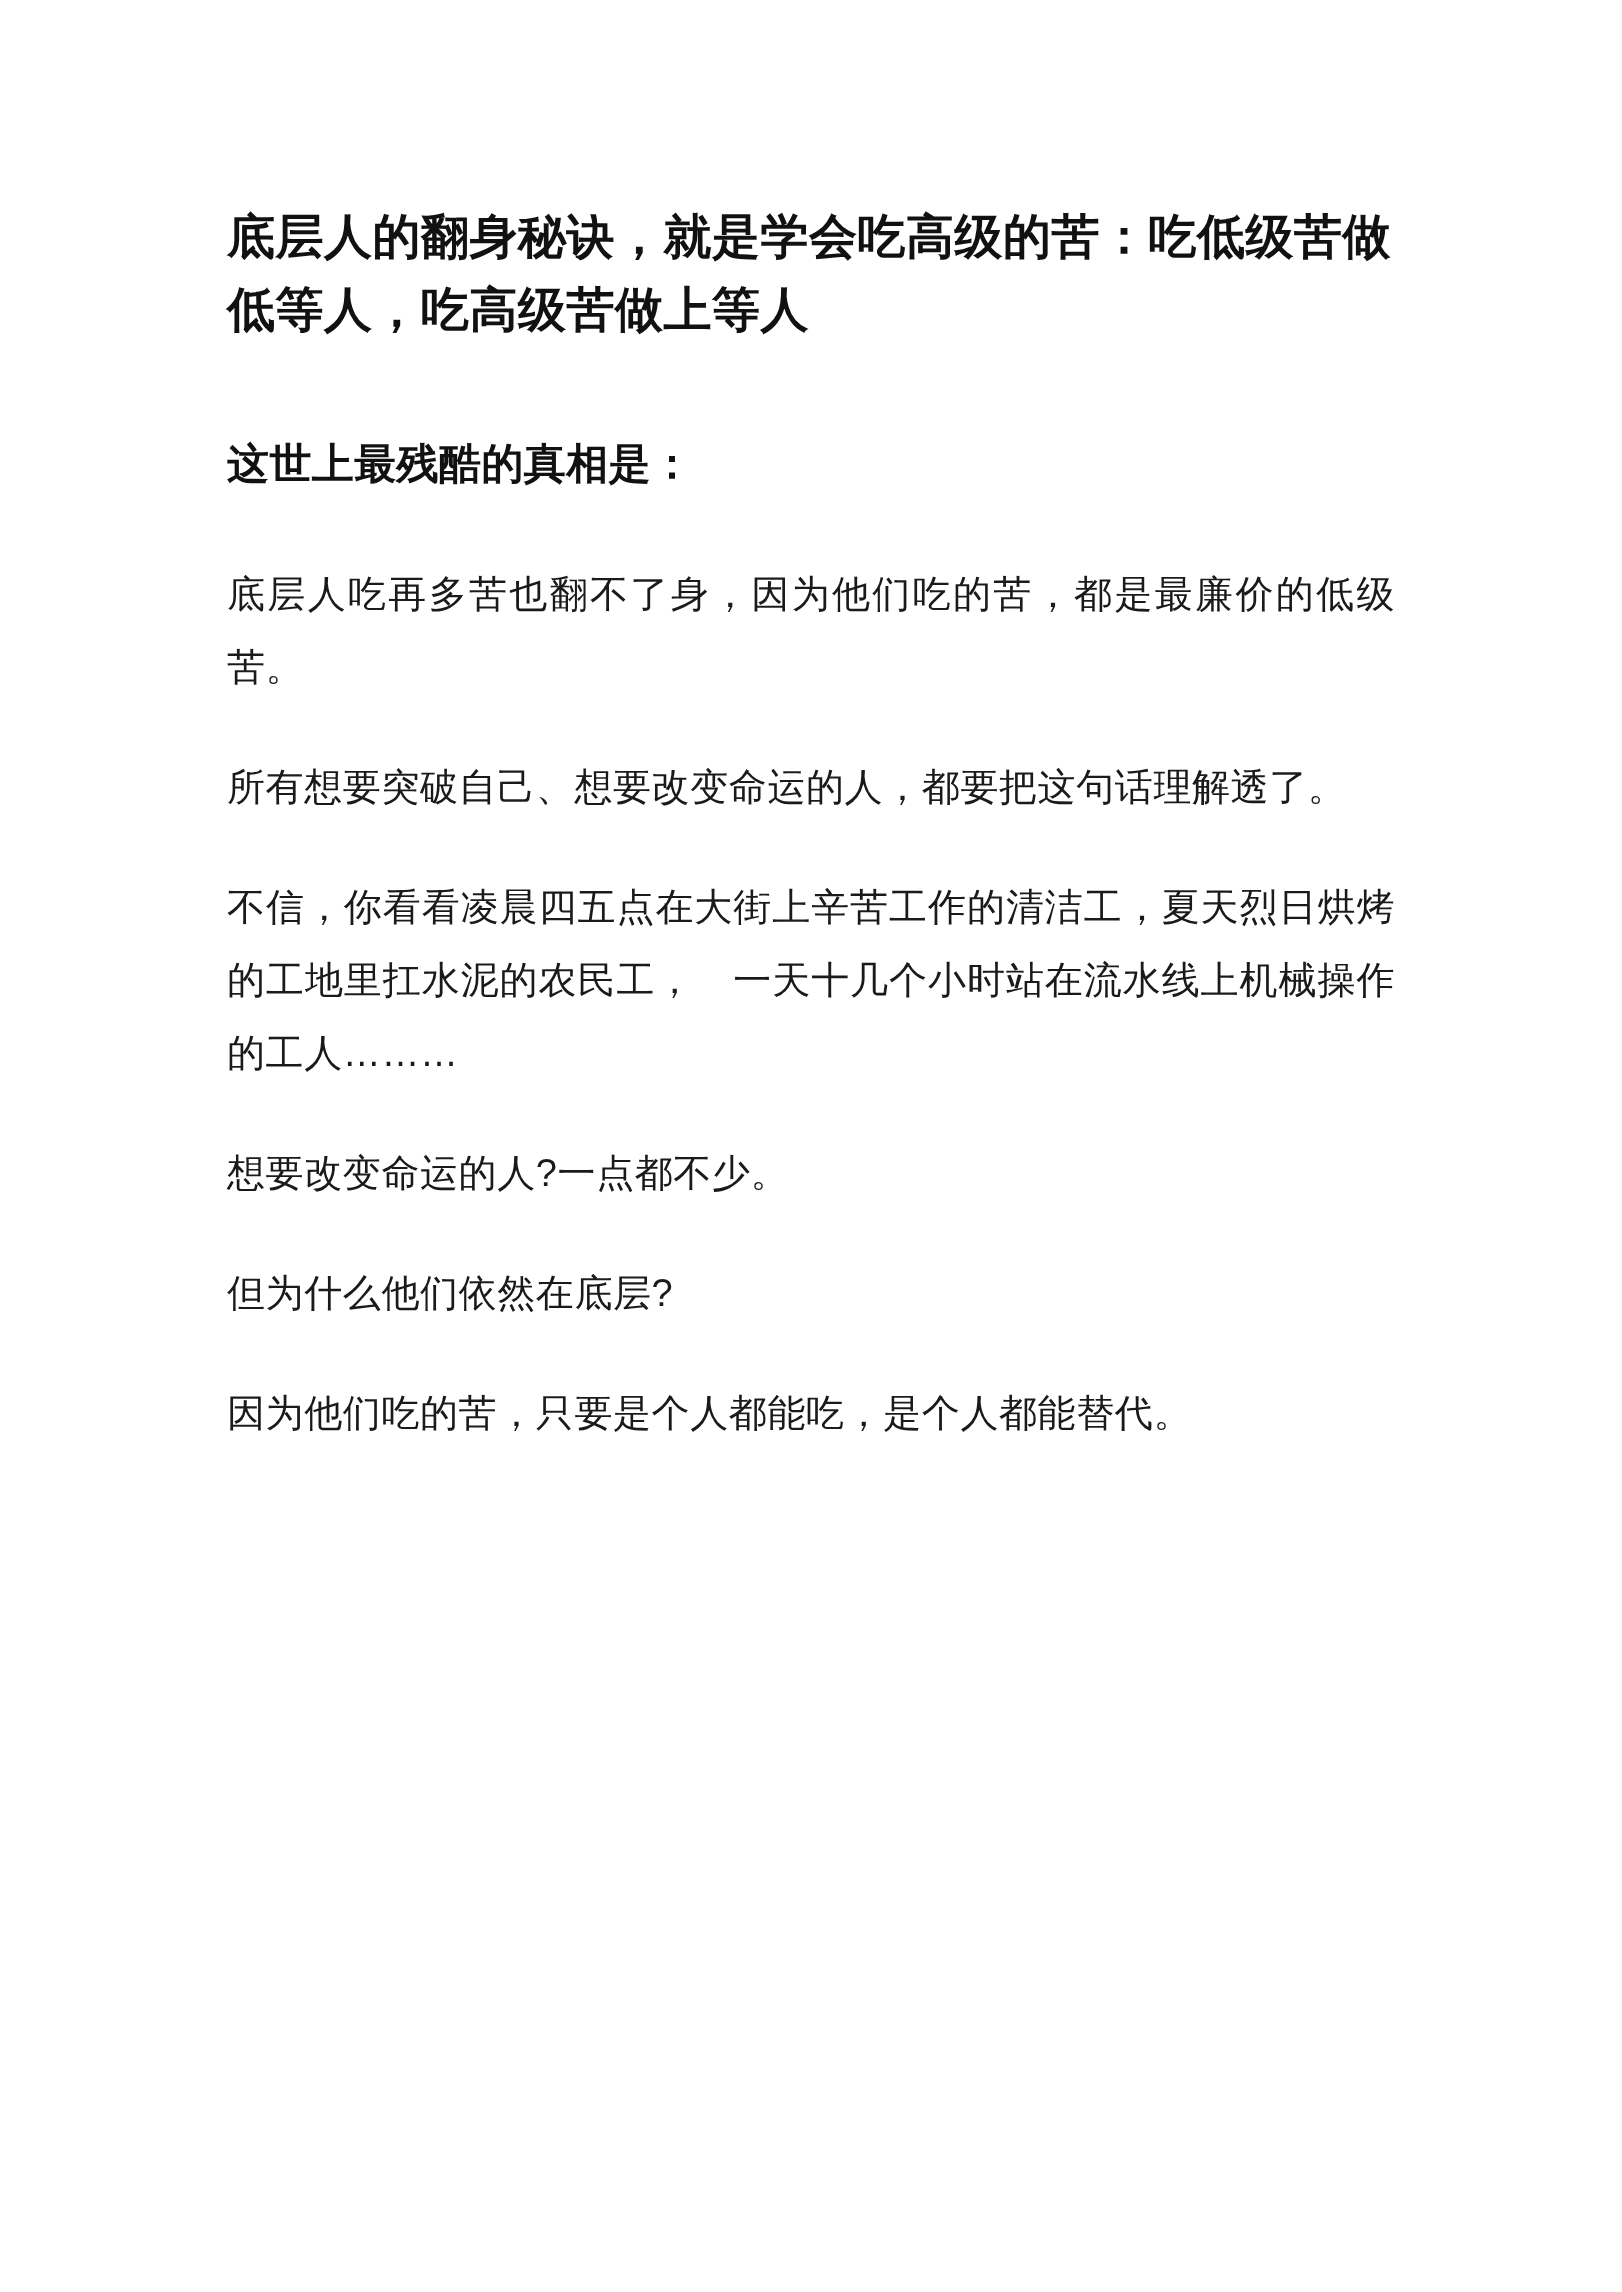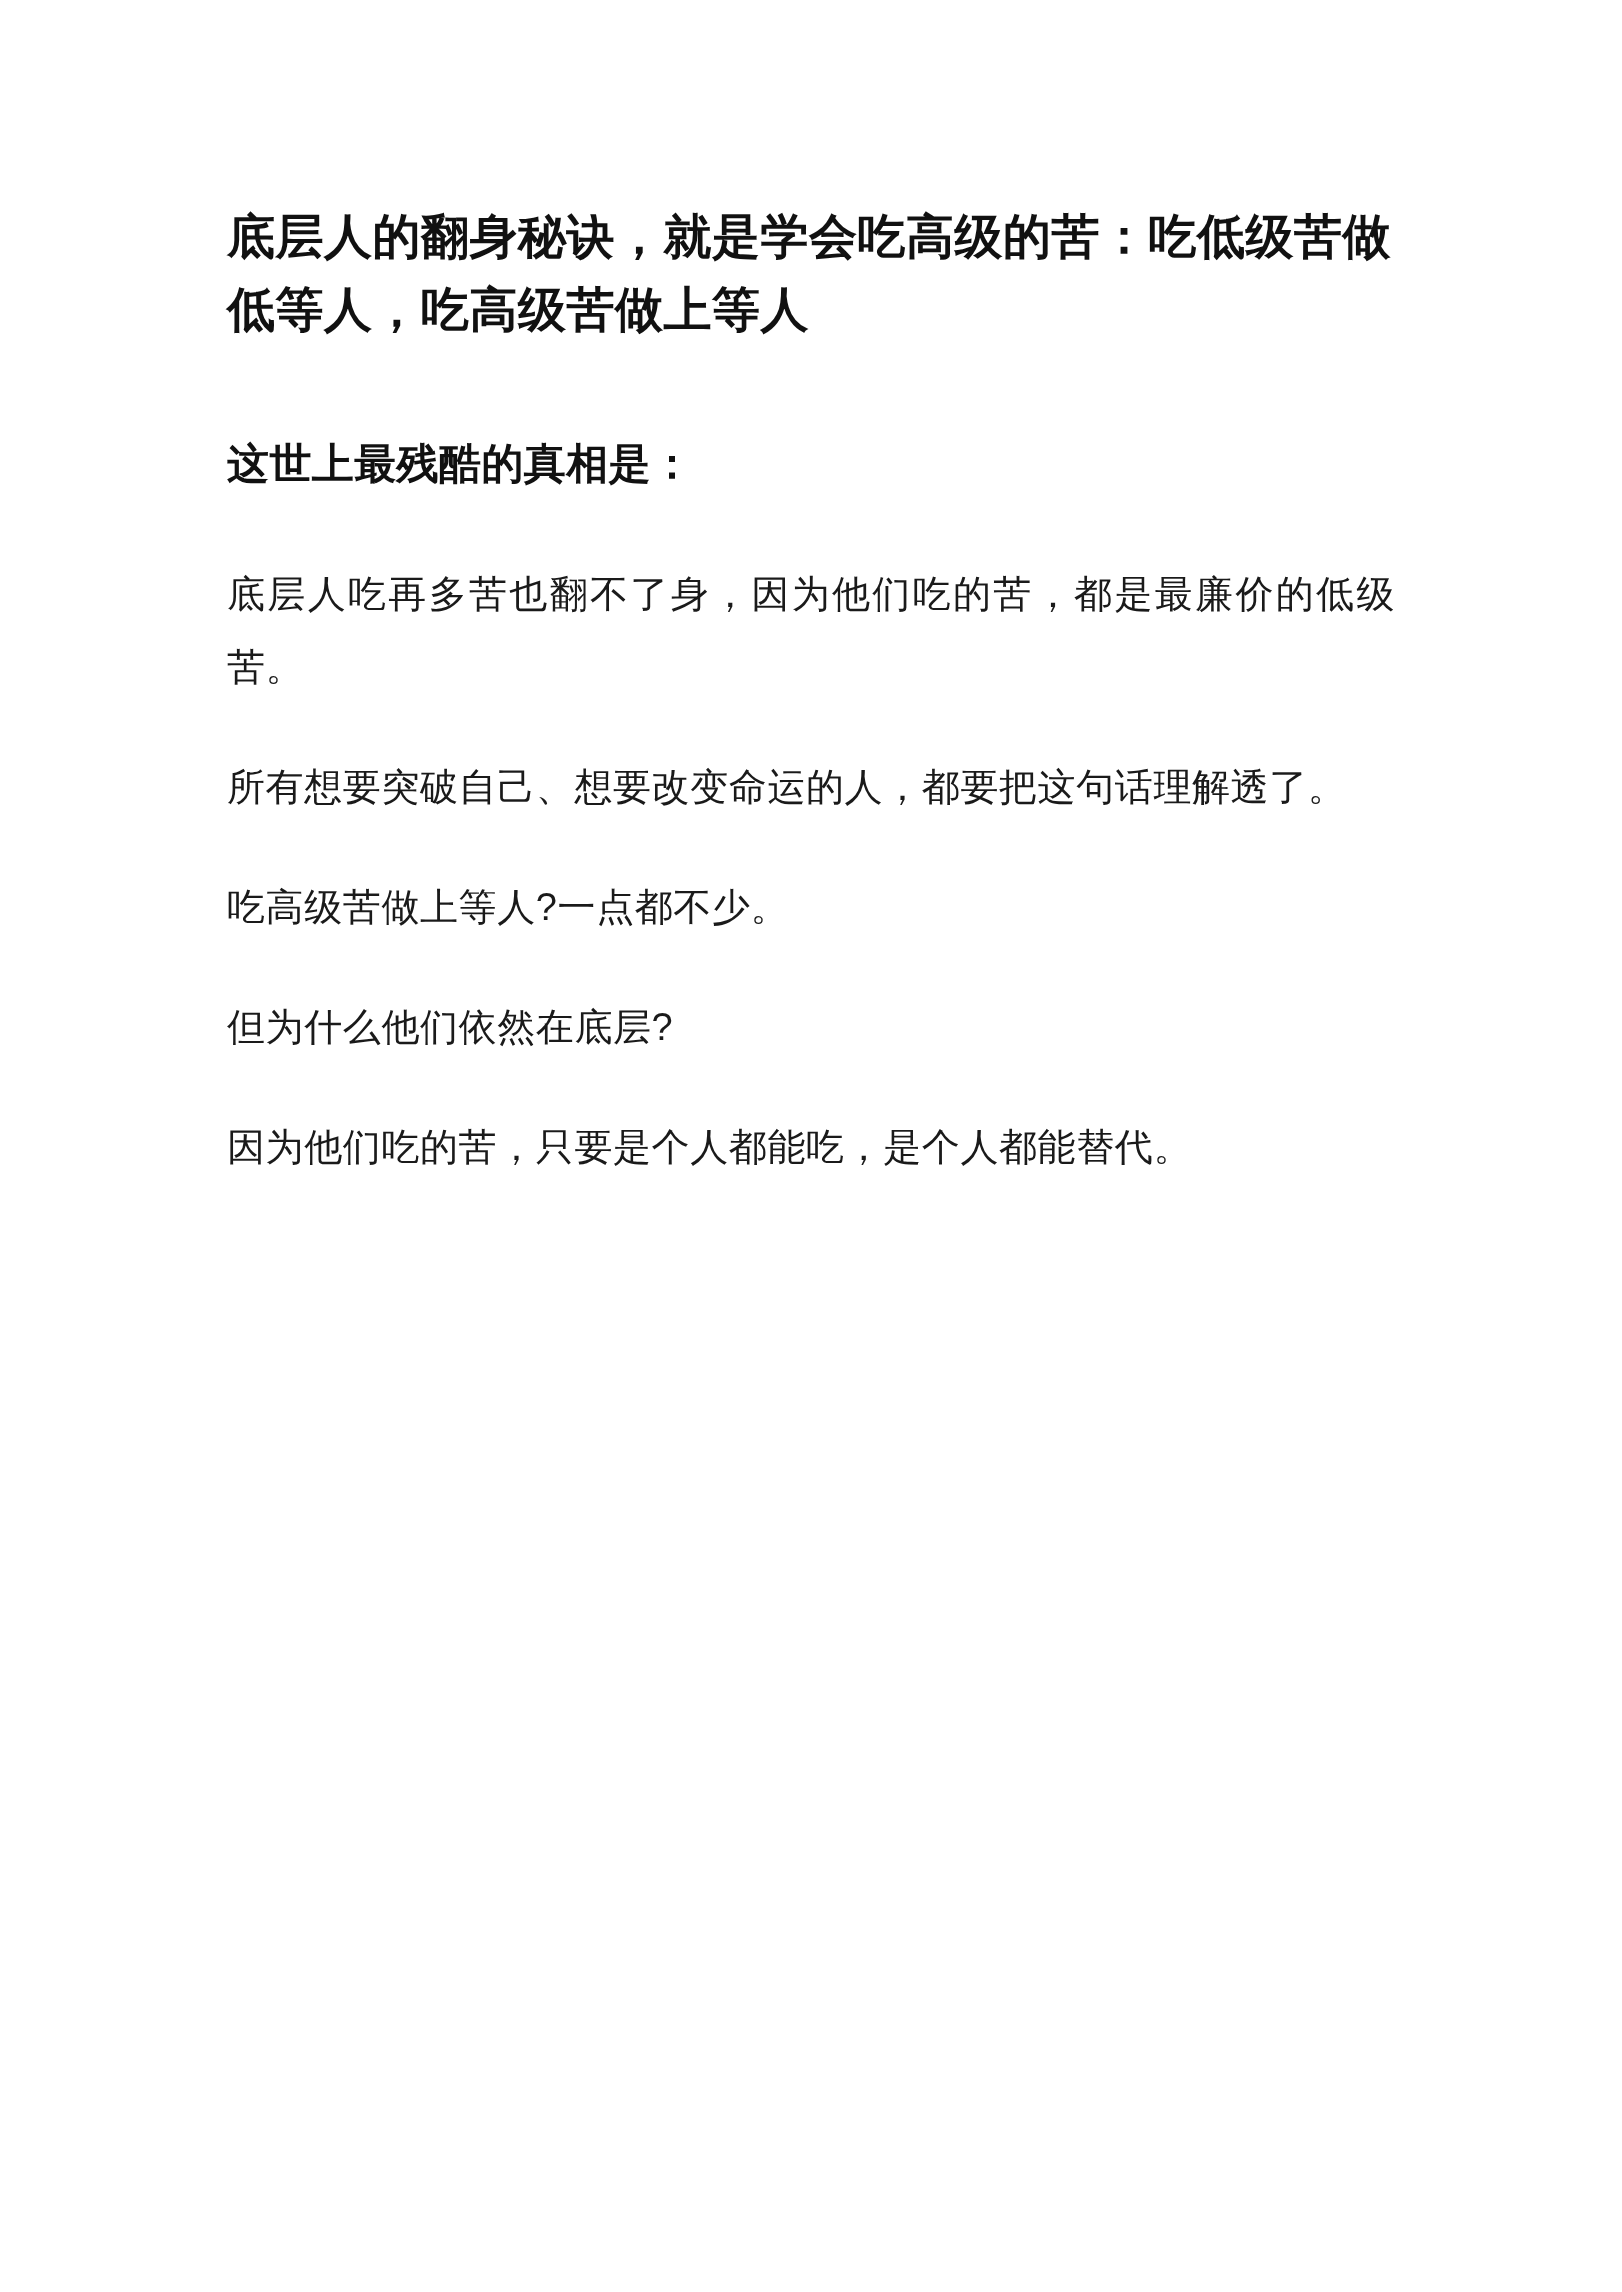--- a/index.html
+++ b/index.html
@@ -59,18 +59,19 @@
 <body>
 
 <div class="page">
 
   <h1 class="doc-title">底层人的翻身秘诀，就是学会吃高级的苦：吃低级苦做低等人，吃高级苦做上等人</h1>
 
   <h2 class="section-heading">这世上最残酷的真相是：</h2>
 
   <p class="para first-body">底层人吃再多苦也翻不了身，因为他们吃的苦，都是最廉价的低级苦。</p>
   <p class="para">所有想要突破自己、想要改变命运的人，都要把这句话理解透了。</p>
-  <p class="para">吃高级苦做上等人?一点都不少。</p>
+  <p class="para">不信，你看看凌晨四五点在大街上辛苦工作的清洁工，夏天烈日烘烤的工地里扛水泥的农民工，　一天十几个小时站在流水线上机械操作的工人………</p>
+  <p class="para">想要改变命运的人?一点都不少。</p>
   <p class="para">但为什么他们依然在底层?</p>
   <p class="para">因为他们吃的苦，只要是个人都能吃，是个人都能替代。</p>
 
 </div>
 
 
 </body></html>

